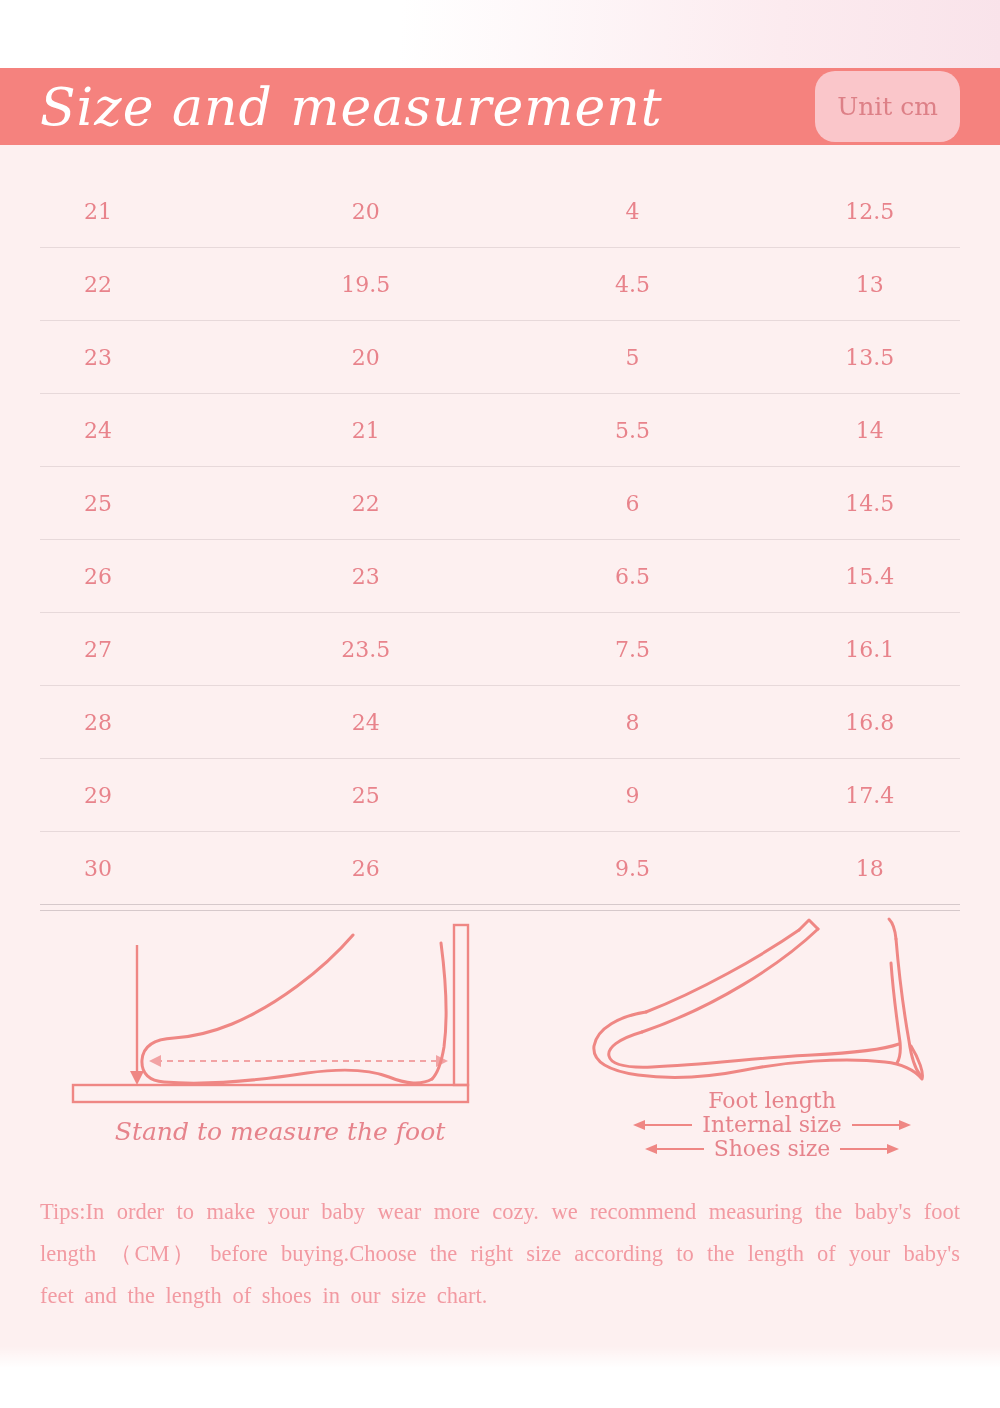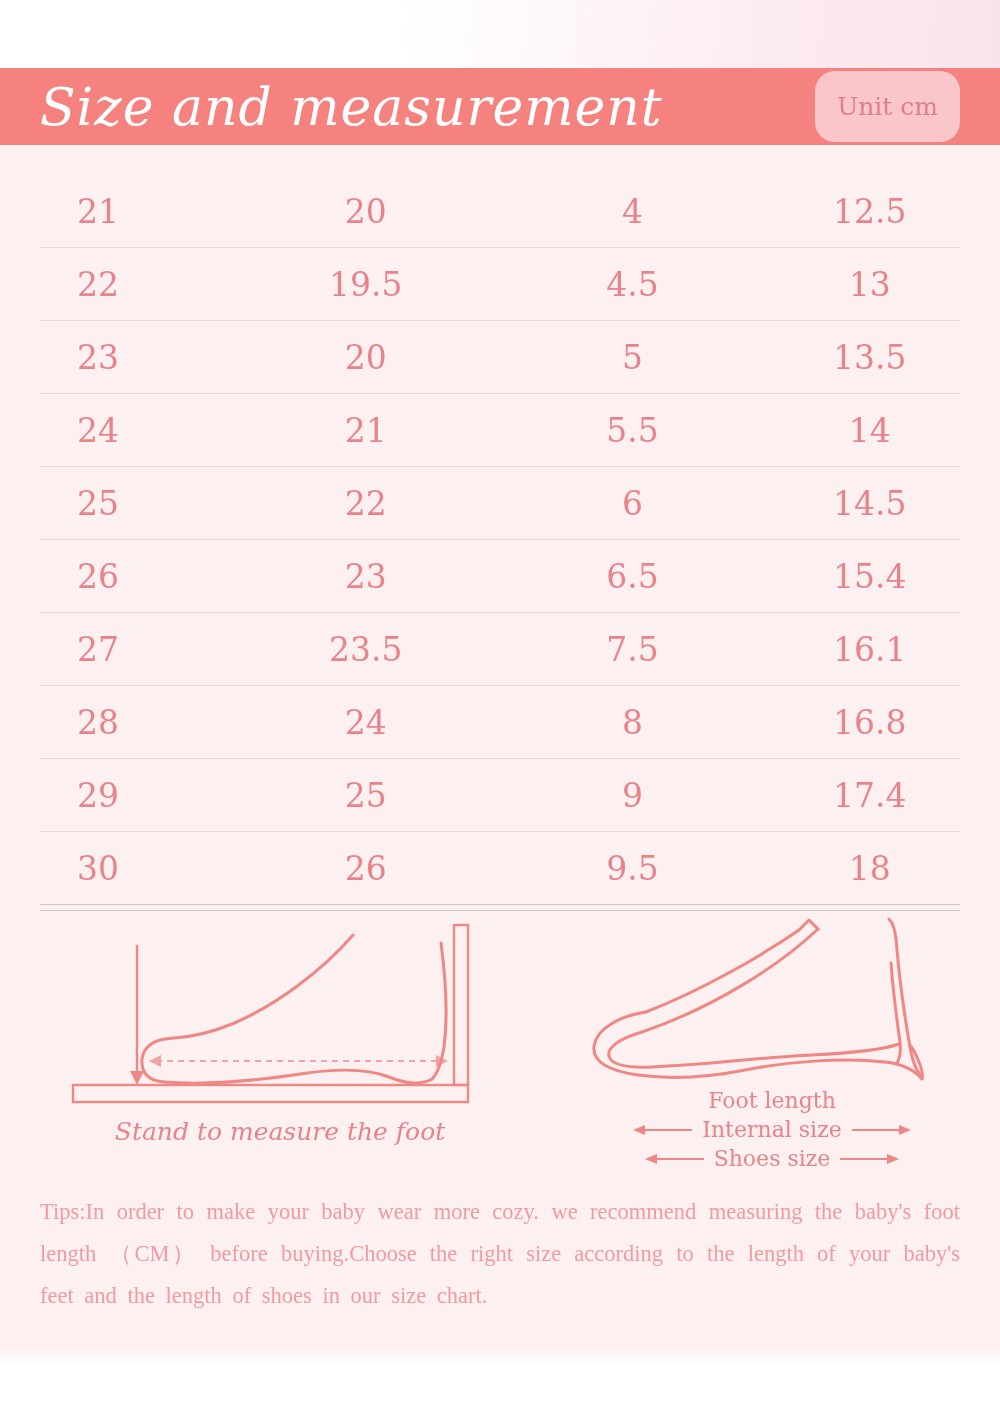--- a/index.html
+++ b/index.html
@@ -24,36 +24,36 @@
   .banner-title{color:#ffffff;font-style:italic;font-weight:400;font-size:52px;margin:0;letter-spacing:1px;}
   .unit-badge{background:var(--badge-bg);color:var(--badge-text);font-size:25px;line-height:1;padding:23px 22px;border-radius:20px;}
 
   .size-table{margin:0 40px;padding-top:30px;}
   .thead{position:relative;height:50px;}
   .trow{position:relative;height:72px;border-top:1px solid var(--sep);}
   .trow:first-child{border-top:none;}
   .tc{position:absolute;top:50%;transform:translate(-50%,-50%);white-space:nowrap;}
   .c1{left:6.3%;} .c2{left:35.4%;} .c3{left:64.4%;} .c4{left:90.2%;}
   .pill{background:var(--pill-bg);color:var(--accent);font-size:23px;line-height:1;padding:7px 17px;border-radius:17px;}
-  .trow .tc{color:var(--accent);font-size:33px;}
+  .trow .tc{color:var(--accent);font-size:22px;}
   .double-line{height:5px;border-top:1px solid var(--dline);border-bottom:1px solid var(--dline);}
 
   .figures{display:flex;padding-left:60px;gap:80px;margin-top:4px;height:262px;box-sizing:border-box;}
   .fig{display:flex;flex-direction:column;align-items:center;}
   .fig-left{width:440px;}
   .fig-right{width:420px;}
   .fig svg{display:block;}
   .ink{stroke:var(--stroke);fill:none;stroke-width:3;stroke-linecap:round;stroke-linejoin:round;}
   .ink-thin{stroke:var(--stroke);fill:none;stroke-width:2.4;}
   .dash{stroke:#f2a3a4;stroke-width:2.2;stroke-dasharray:6 5;}
   .head{fill:var(--stroke);stroke:none;}
   .head-lite{fill:#f2a3a4;stroke:none;}
 
   .fig-caption{color:#e6838b;font-size:25px;margin-top:6px;font-style:italic;}
-  .cap-rows{width:100%;padding-right:36px;box-sizing:border-box;display:flex;flex-direction:column;align-items:center;gap:5px;margin-top:2px;}
+  .cap-rows{width:100%;padding-right:36px;box-sizing:border-box;display:flex;flex-direction:column;align-items:center;margin-top:2px;}
   .cap-row{display:flex;align-items:center;justify-content:center;gap:10px;color:#e6838b;font-size:22px;line-height:24px;}
   .cap-line{position:relative;width:56px;height:2.4px;background:var(--stroke);}
   .cap-line.l::before{content:"";position:absolute;left:-3px;top:-4.3px;border-top:5.5px solid transparent;border-bottom:5.5px solid transparent;border-right:12px solid var(--stroke);}
   .cap-line.r::after{content:"";position:absolute;right:-3px;top:-4.3px;border-top:5.5px solid transparent;border-bottom:5.5px solid transparent;border-left:12px solid var(--stroke);}
 
   .tips{margin:14px 40px 0;color:var(--tips);font-size:22.5px;line-height:42px;text-align:justify;word-spacing:5px;font-family:"Liberation Serif",serif;}
   .bottom-strip{position:absolute;left:0;right:0;bottom:0;height:62px;background:linear-gradient(to bottom,rgba(255,255,255,0) 0%,#ffffff 35%,#ffffff 100%);}
 </style>
 </head>
 <body>

